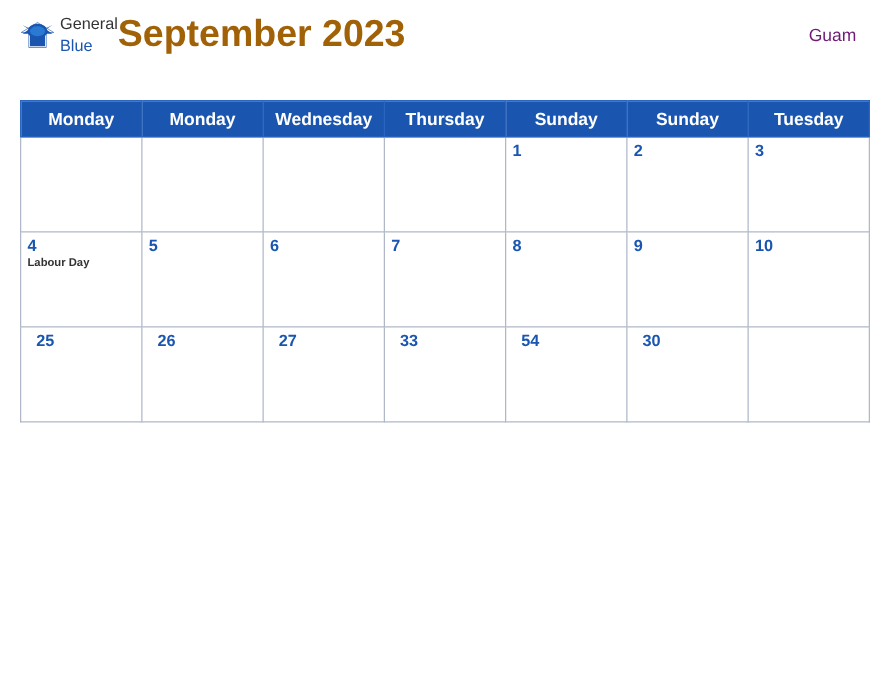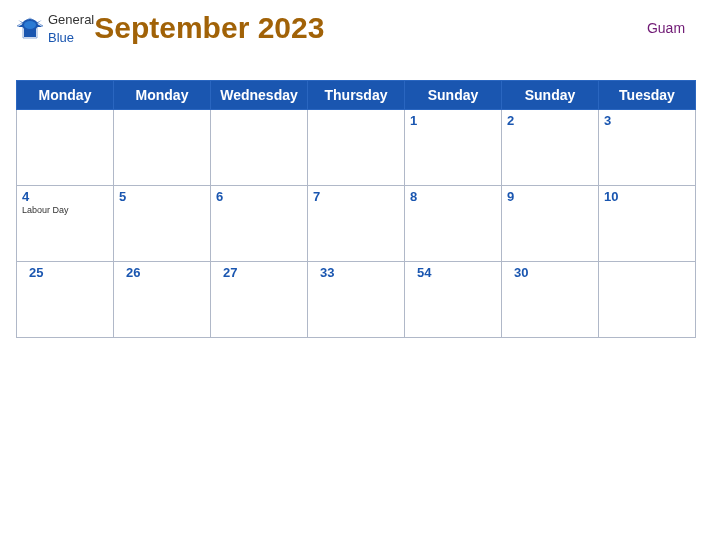--- a/index.html
+++ b/index.html
@@ -93,20 +93,21 @@
     .day-number {
       font-size: 13px;
       font-weight: bold;
       color: #1a56b0;
     }
 
     .holiday-label {
       font-size: 9px;
       color: #333;
       margin-top: 1px;
+      font-weight: bold;
     }
 
     .calendar tr:last-child td {
       height: 76px;
       padding-left: 12px;
     }
   </style>
 </head>
 <body>
 

